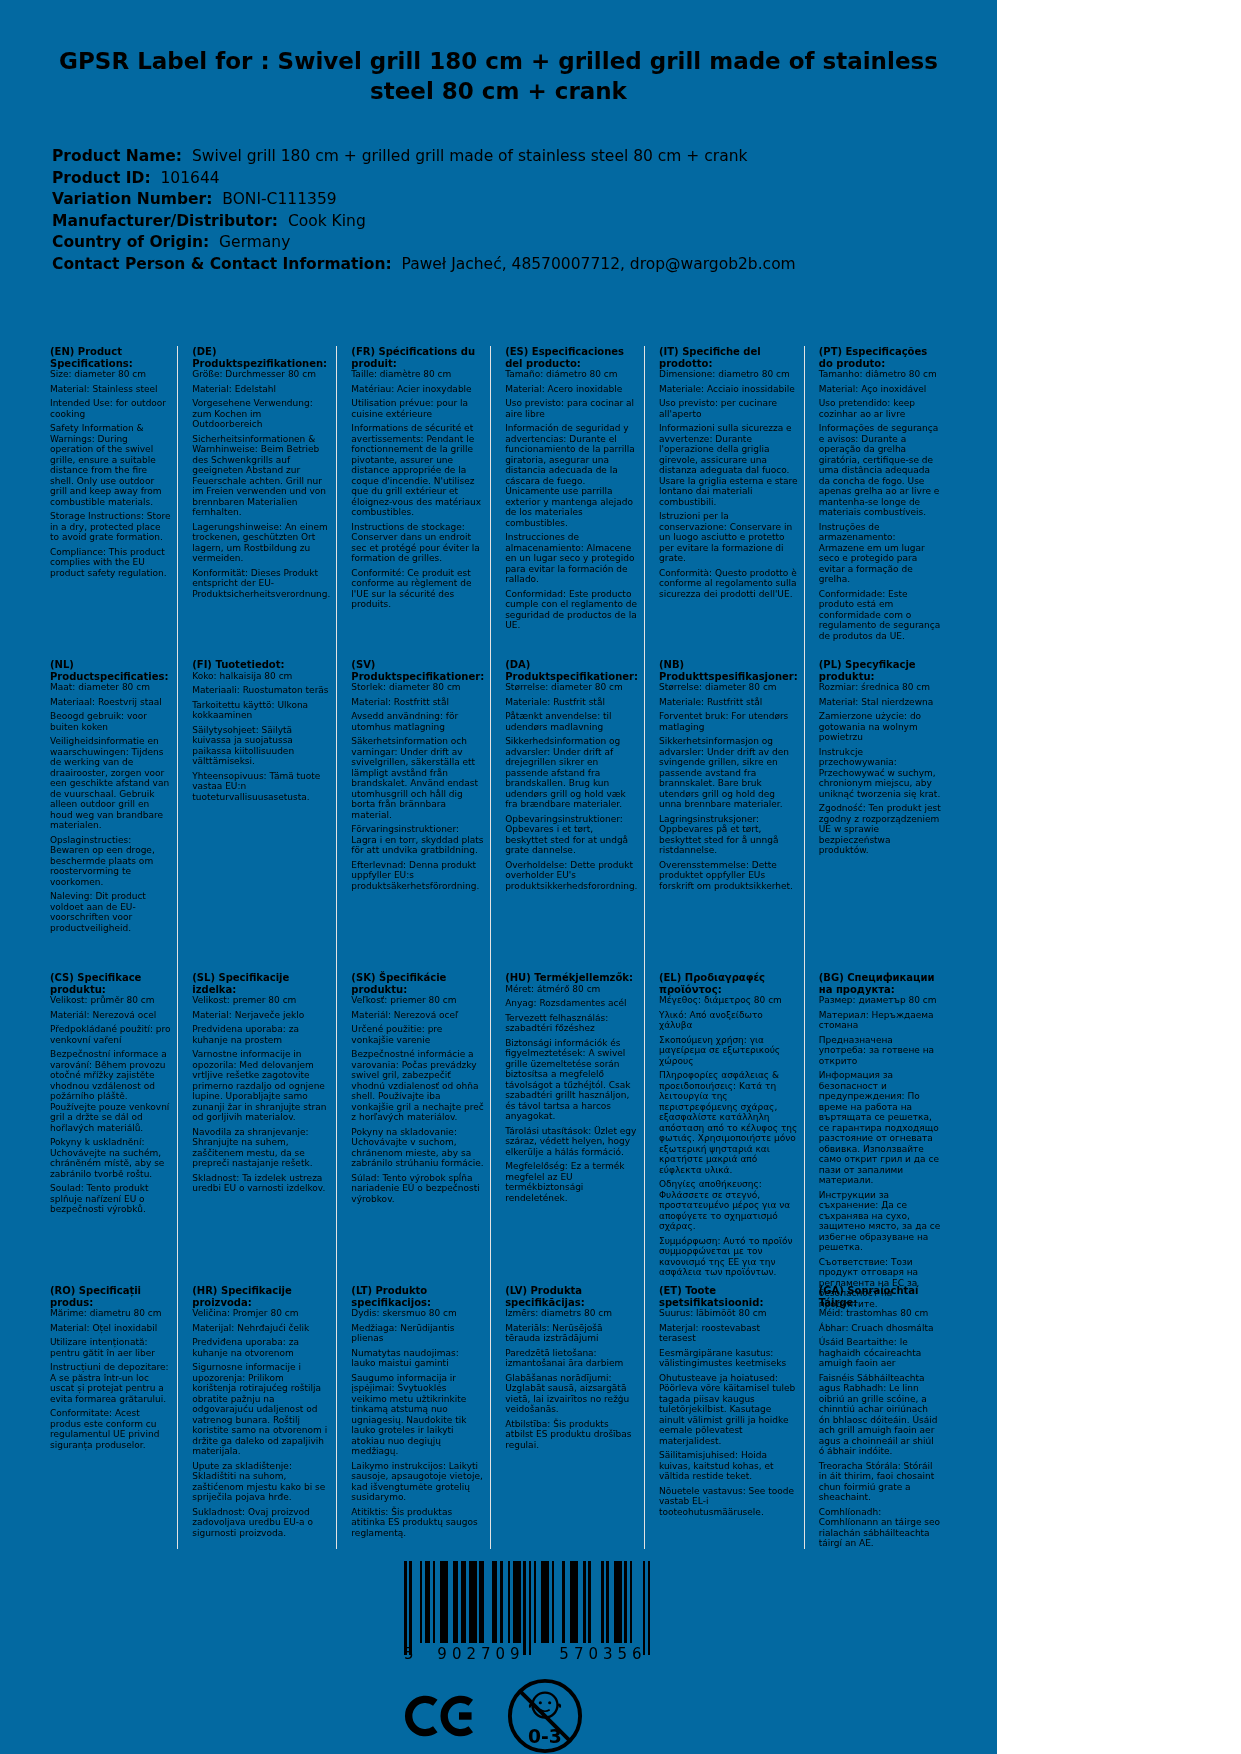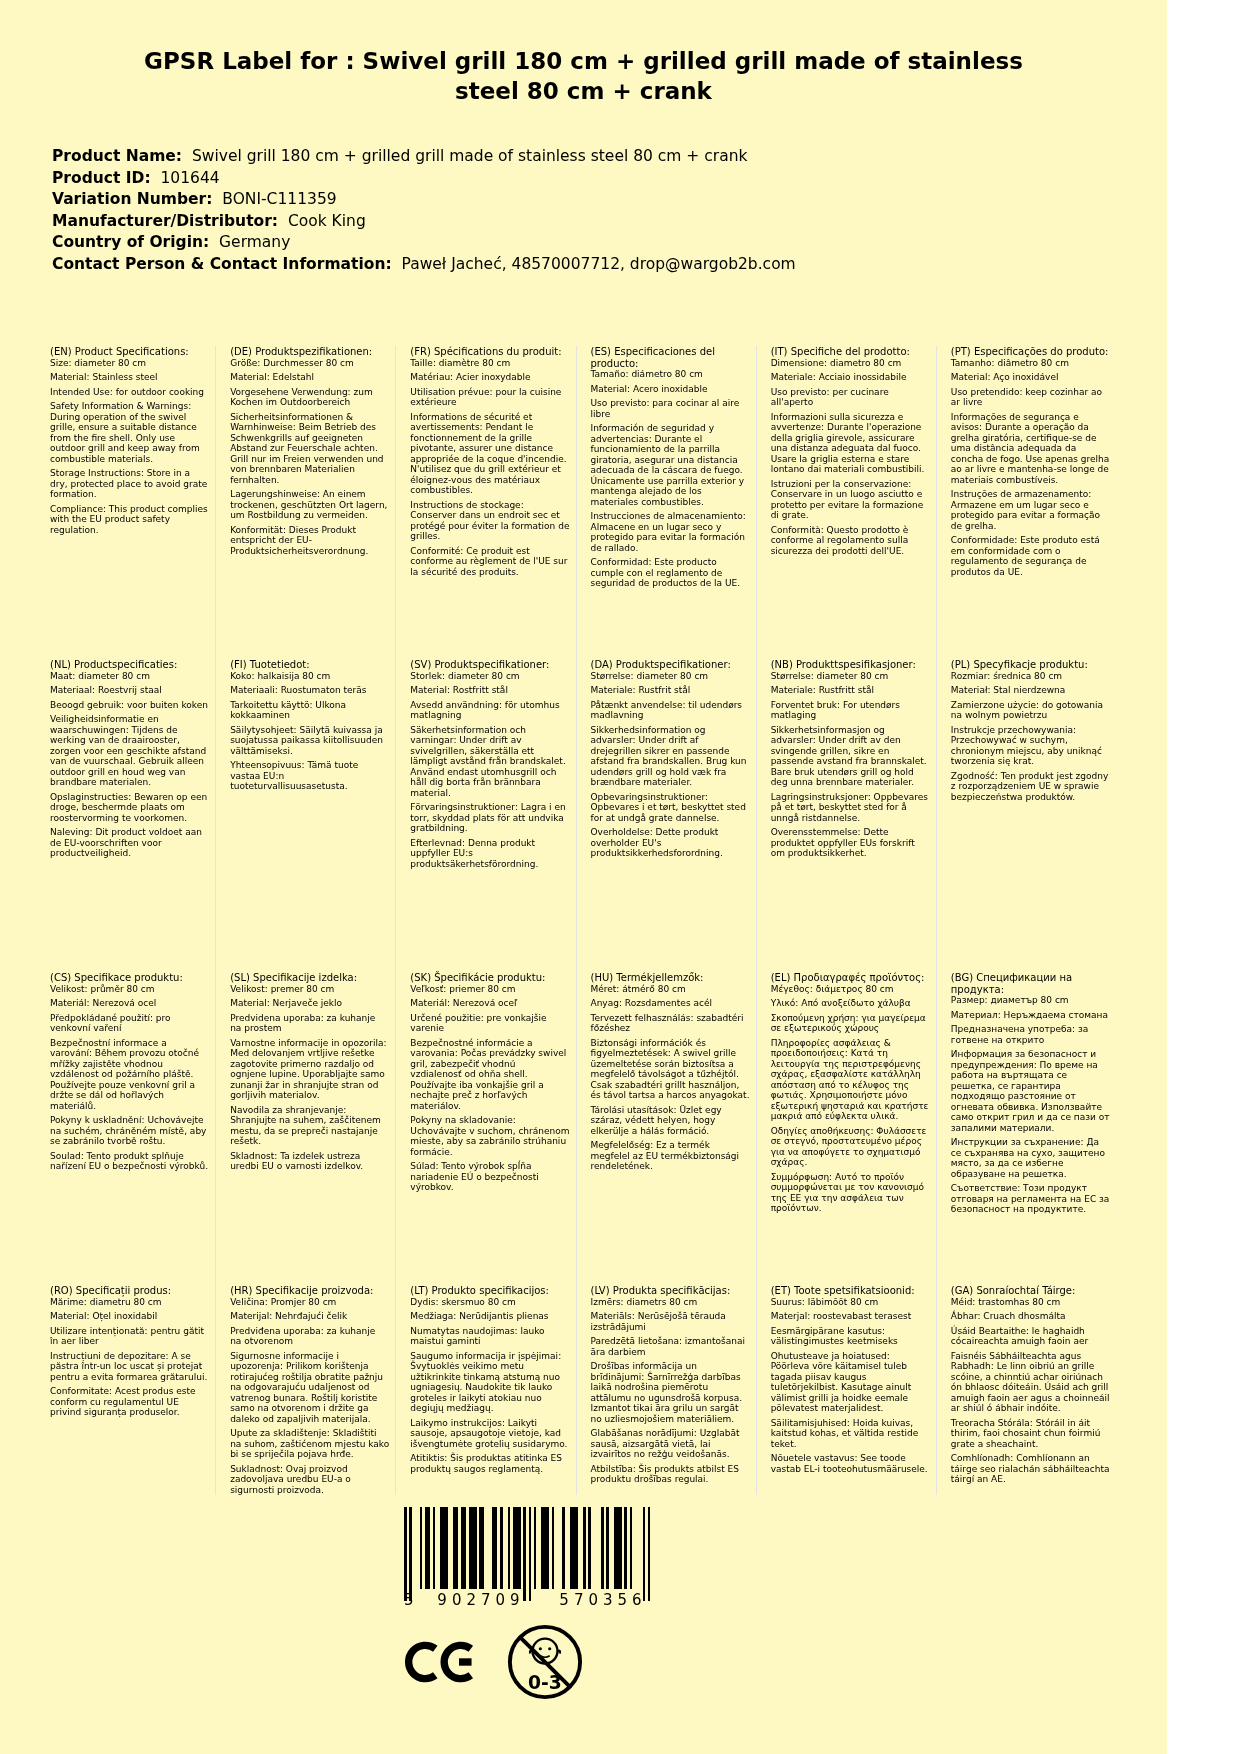--- a/index.html
+++ b/index.html
@@ -1,28 +1,28 @@
 <!DOCTYPE html>
 <html><head>
 <meta charset="utf-8">
 <style>
   html,body{margin:0;padding:0;background:#fff;}
-  .page{position:relative;width:1167px;height:1754px;background:#fef9c3;color:#000;
+  .page{position:relative;width:997px;height:1754px;background:#0369a1;color:#000;
         font-family:"DejaVu Sans",sans-serif;overflow:hidden;}
   .title{margin:46px auto 0 auto;max-width:880px;text-align:center;
          font-size:23px;line-height:30px;font-weight:bold;}
   .info{margin:40px 0 0 52px;font-size:15.5px;line-height:21.5px;}
   .info-row .lbl{font-weight:bold;}
   .info-row .val{font-weight:normal;}
   .grid{margin:71px 0 0 0;padding:0 50px;display:grid;
         grid-template-columns:repeat(6,1fr);column-gap:14px;
         grid-template-rows:313px 313px 313px auto;align-items:start;}
   .cell{height:100%;border-right:1px solid #e3e3e3;padding-right:6px;box-sizing:border-box;}
   .cell.last{border-right:none;}
-  .spec-header{font-size:10px;font-weight:normal;line-height:11.5px;margin:0;}
+  .spec-header{font-size:10px;font-weight:bold;line-height:11.5px;margin:0;}
   .spec-p{font-size:9px;line-height:10.5px;margin:4px 0 0 0;overflow-wrap:break-word;}
   .spec-p.first{margin-top:0;}
   .bottom-area{margin:12px 0 0 388px;width:320px;}
   .bc-wrap{padding-left:16px;}
   .bc-bars{display:flex;align-items:flex-start;height:96px;}
   .bc-mod{width:2.6px;height:82px;flex:none;}
   .bc-mod.bar{background:#000;}
   .bc-mod.guard{height:94px;}
   .bc-digits{display:flex;font-size:15px;margin-top:-12px;align-items:flex-end;}
   .bc-d5{width:16px;}
@@ -231,21 +231,20 @@
         <div class="spec-p">Numatytas naudojimas: lauko maistui gaminti</div>
         <div class="spec-p">Saugumo informacija ir įspėjimai: Švytuoklės veikimo metu užtikrinkite tinkamą atstumą nuo ugniagesių. Naudokite tik lauko groteles ir laikyti atokiau nuo degiųjų medžiagų.</div>
         <div class="spec-p">Laikymo instrukcijos: Laikyti sausoje, apsaugotoje vietoje, kad išvengtumėte grotelių susidarymo.</div>
         <div class="spec-p">Atitiktis: Šis produktas atitinka ES produktų saugos reglamentą.</div>
       </div>
       <div class="cell">
         <div class="spec-header">(LV) Produkta specifikācijas:</div>
         <div class="spec-p first">Izmērs: diametrs 80 cm</div>
         <div class="spec-p">Materiāls: Nerūsējošā tērauda izstrādājumi</div>
         <div class="spec-p">Paredzētā lietošana: izmantošanai āra darbiem</div>
-        <div class="spec-p">Drošības informācija un brīdinājumi: Šarnīrrežģa darbības laikā nodrošina piemērotu attālumu no ugunsdrošā korpusa. Izmantot tikai āra grilu un sargāt no uzliesmojošiem materiāliem.</div>
         <div class="spec-p">Glabāšanas norādījumi: Uzglabāt sausā, aizsargātā vietā, lai izvairītos no režģu veidošanās.</div>
         <div class="spec-p">Atbilstība: Šis produkts atbilst ES produktu drošības regulai.</div>
       </div>
       <div class="cell">
         <div class="spec-header">(ET) Toote spetsifikatsioonid:</div>
         <div class="spec-p first">Suurus: läbimõõt 80 cm</div>
         <div class="spec-p">Materjal: roostevabast terasest</div>
         <div class="spec-p">Eesmärgipärane kasutus: välistingimustes keetmiseks</div>
         <div class="spec-p">Ohutusteave ja hoiatused: Pöörleva võre käitamisel tuleb tagada piisav kaugus tuletõrjekilbist. Kasutage ainult välimist grilli ja hoidke eemale põlevatest materjalidest.</div>
         <div class="spec-p">Säilitamisjuhised: Hoida kuivas, kaitstud kohas, et vältida restide teket.</div>

